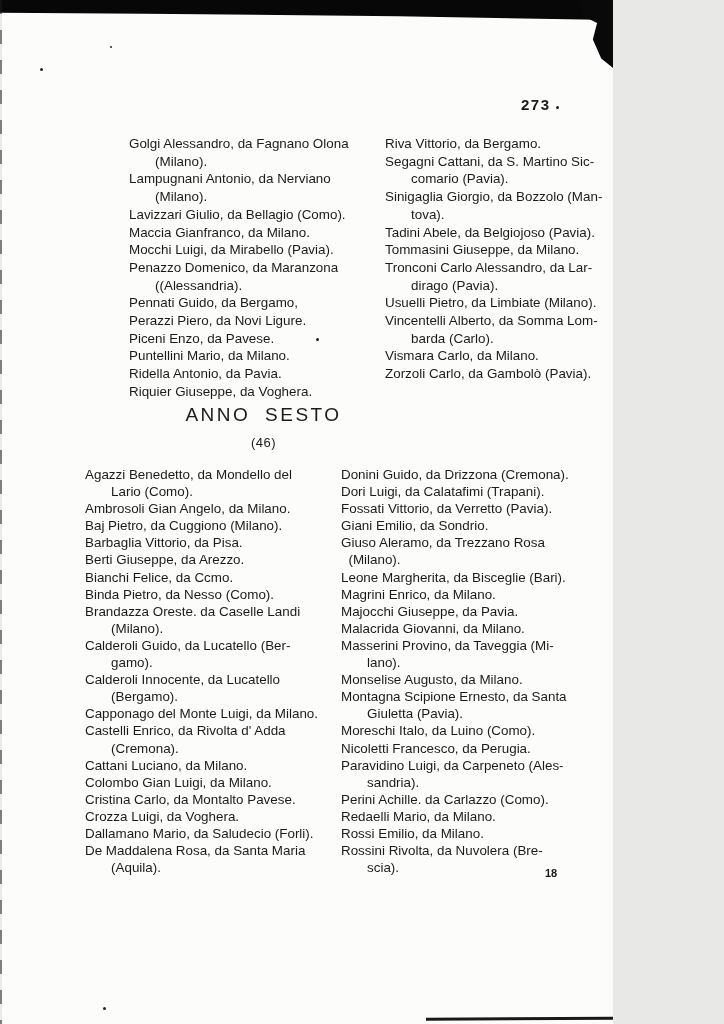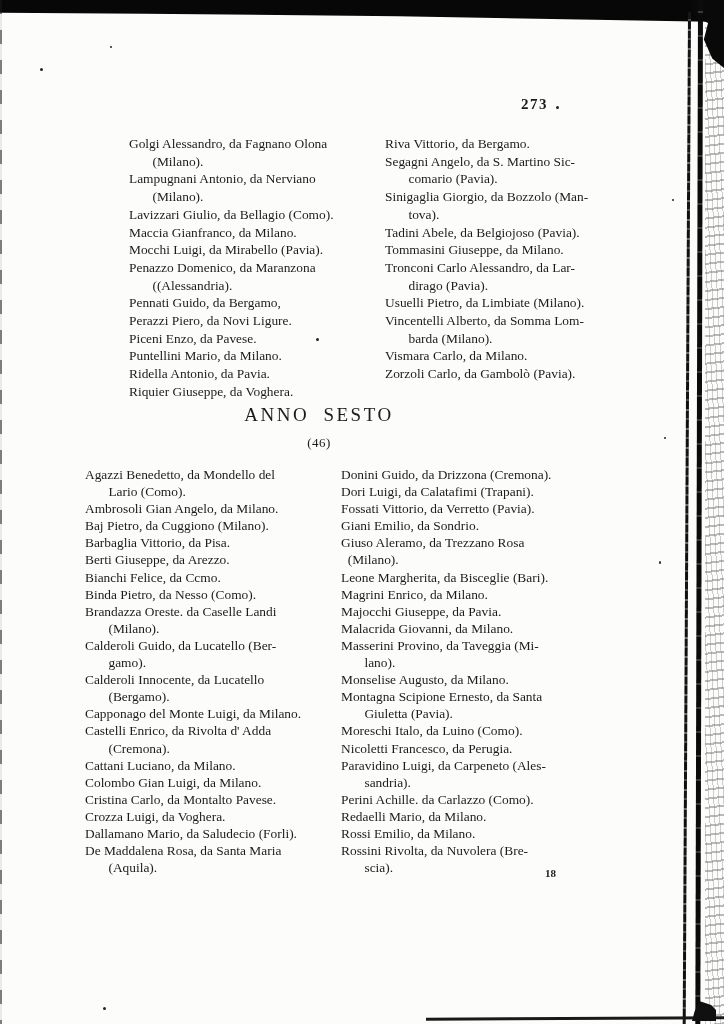--- a/index.html
+++ b/index.html
@@ -1,22 +1,22 @@
 <!DOCTYPE html>
 <html><head>
 <meta charset="utf-8">
 <style>
   html,body{margin:0;padding:0;}
   body{background:#e8e8e6;}
   .page{
     position:relative;
-    width:724px;height:1024px;
+    width:613px;height:1024px;
     background:#fcfcfa;
     overflow:hidden;
-    font-family:Liberation Serif, serif;
+    font-family:Liberation Sans, sans-serif;
     color:#1b1b1b;
   }
   
   .top-band{
     position:absolute;top:0;left:0;width:724px;height:22px;background:#070707;
     clip-path:polygon(0 0,100% 0,100% 100%,55% 74%,20% 62%,0 58%);
   }
   .corner-blob{
     position:absolute;top:0;right:0;width:42px;height:68px;background:#090909;
     clip-path:polygon(18% 0,100% 0,100% 100%,72% 86%,52% 58%,62% 34%,30% 24%);
@@ -114,31 +114,31 @@
         <div class="line">Pennati Guido, da Bergamo,</div>
         <div class="line">Perazzi Piero, da Novi Ligure.</div>
         <div class="line">Piceni Enzo, da Pavese.</div>
         <div class="line">Puntellini Mario, da Milano.</div>
         <div class="line">Ridella Antonio, da Pavia.</div>
         <div class="line">Riquier Giuseppe, da Voghera.</div>
       </div>
     <div class="col col-right">
 
     <div class="line">Riva Vittorio, da Bergamo.</div>
-        <div class="line">Segagni Angelo, da S. Martino Sic-</div>
+        <div class="line">Segagni Cattani, da S. Martino Sic-</div>
         <div class="line">       comario (Pavia).</div>
         <div class="line">Sinigaglia Giorgio, da Bozzolo (Man-</div>
         <div class="line">       tova).</div>
         <div class="line">Tadini Abele, da Belgiojoso (Pavia).</div>
         <div class="line">Tommasini Giuseppe, da Milano.</div>
         <div class="line">Tronconi Carlo Alessandro, da Lar-</div>
         <div class="line">       dirago (Pavia).</div>
         <div class="line">Usuelli Pietro, da Limbiate (Milano).</div>
         <div class="line">Vincentelli Alberto, da Somma Lom-</div>
-        <div class="line">       barda (Milano).</div>
+        <div class="line">       barda (Carlo).</div>
         <div class="line">Vismara Carlo, da Milano.</div>
         <div class="line">Zorzoli Carlo, da Gambolò (Pavia).</div>
       </div>
   </section>
 
   <div class="heading">
     <div class="heading-title">ANNO SESTO</div>
     <div class="heading-count">(46)</div>
   </div>
 

